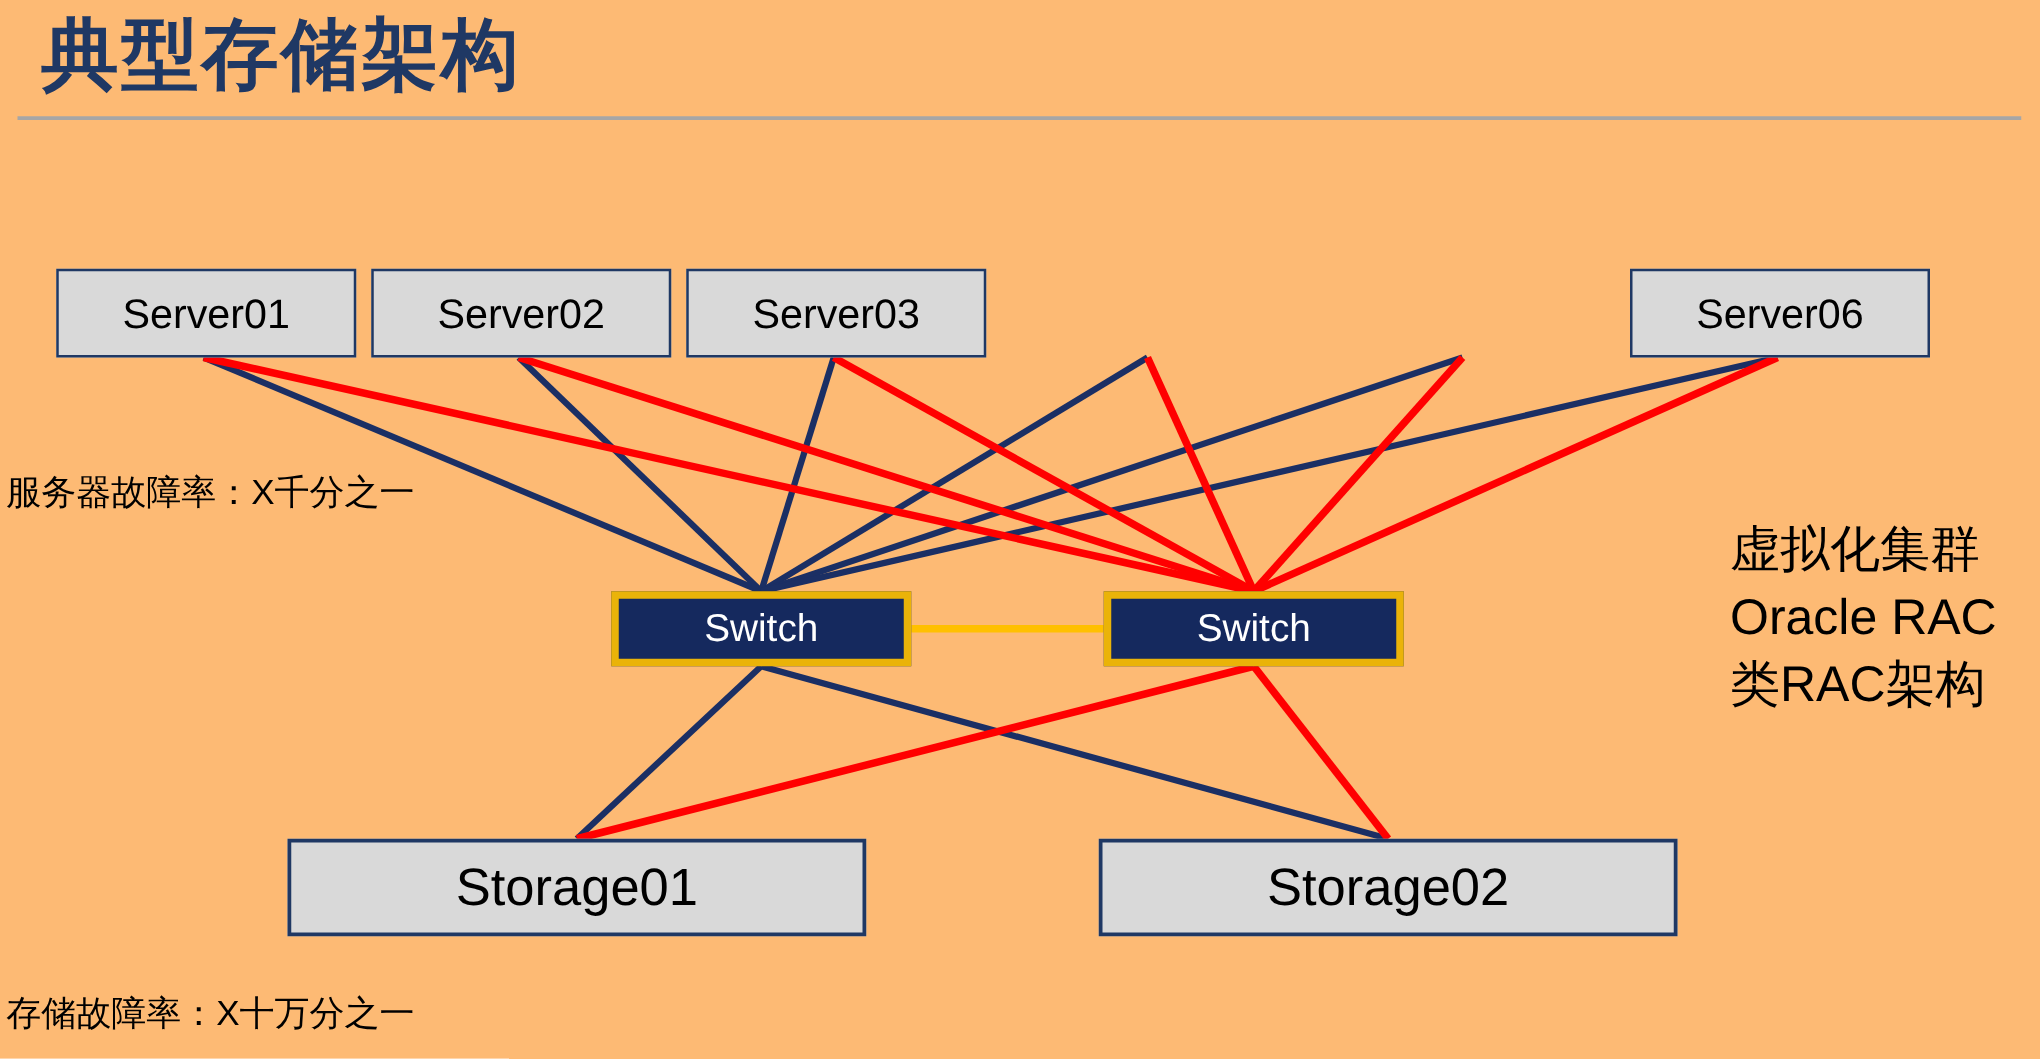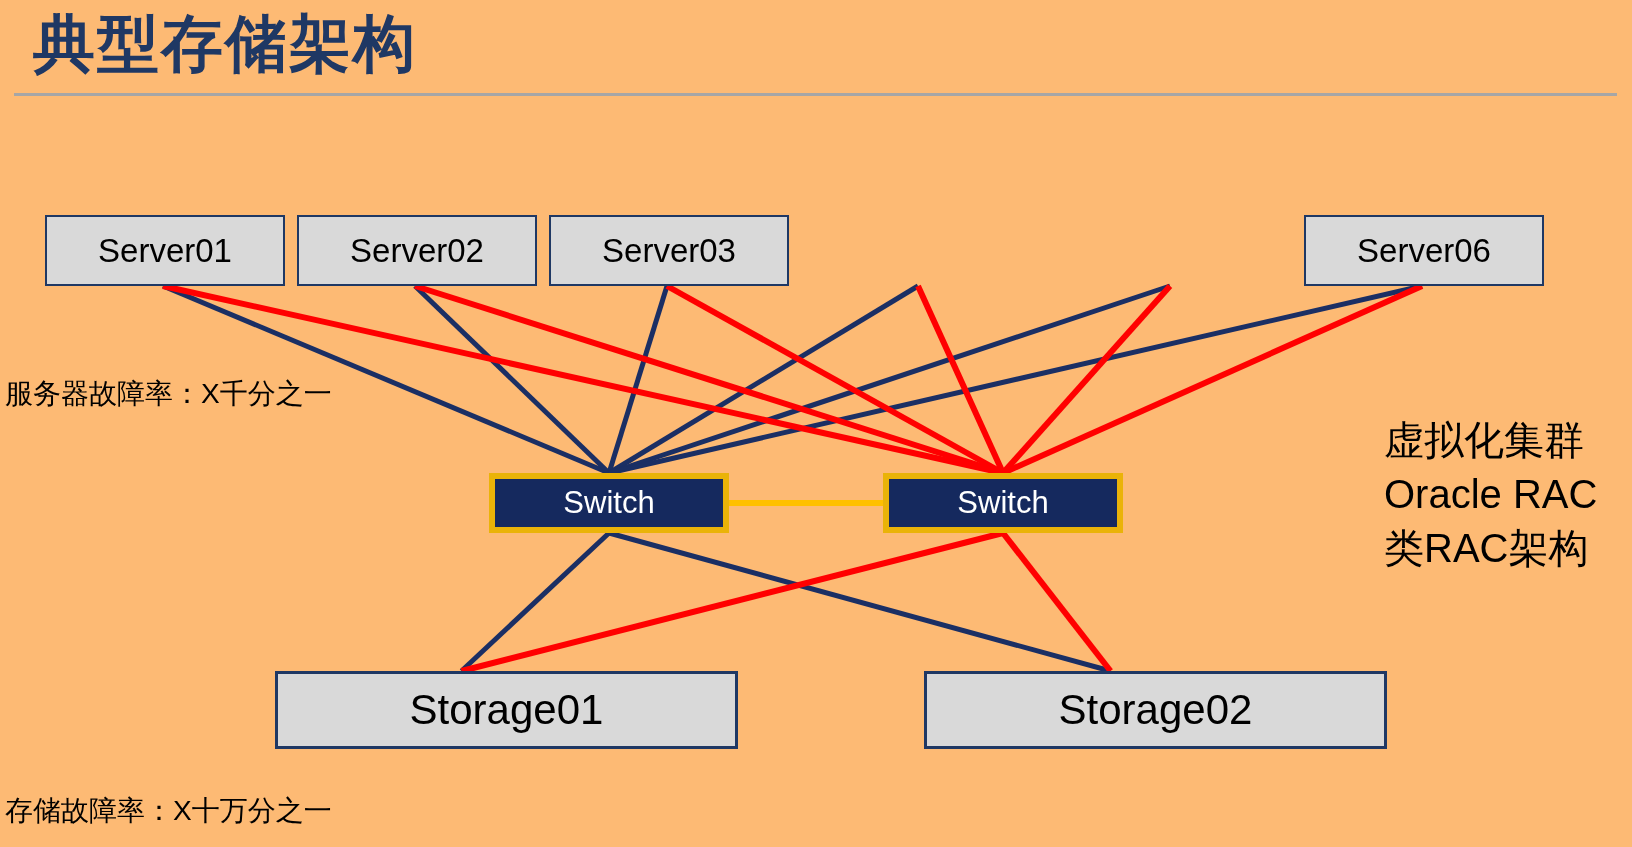--- a/index.html
+++ b/index.html
@@ -67,21 +67,20 @@
     color: #ffffff;
   }
   .storage {
     top: 671px;
     width: 463px;
     height: 78px;
     background: #D9D9D9;
     border: 3px solid #1F3864;
     font-size: 42px;
     color: #000000;
-    margin-left: 45px;
   }
   .annotation {
     font-size: 28px;
     color: #000000;
     z-index: 2;
     white-space: nowrap;
   }
   .server-failure-note { left: 5px; top: 375px; }
   .storage-failure-note { left: 5px; top: 760px; margin-top: 32px; }
   .cluster-note {

